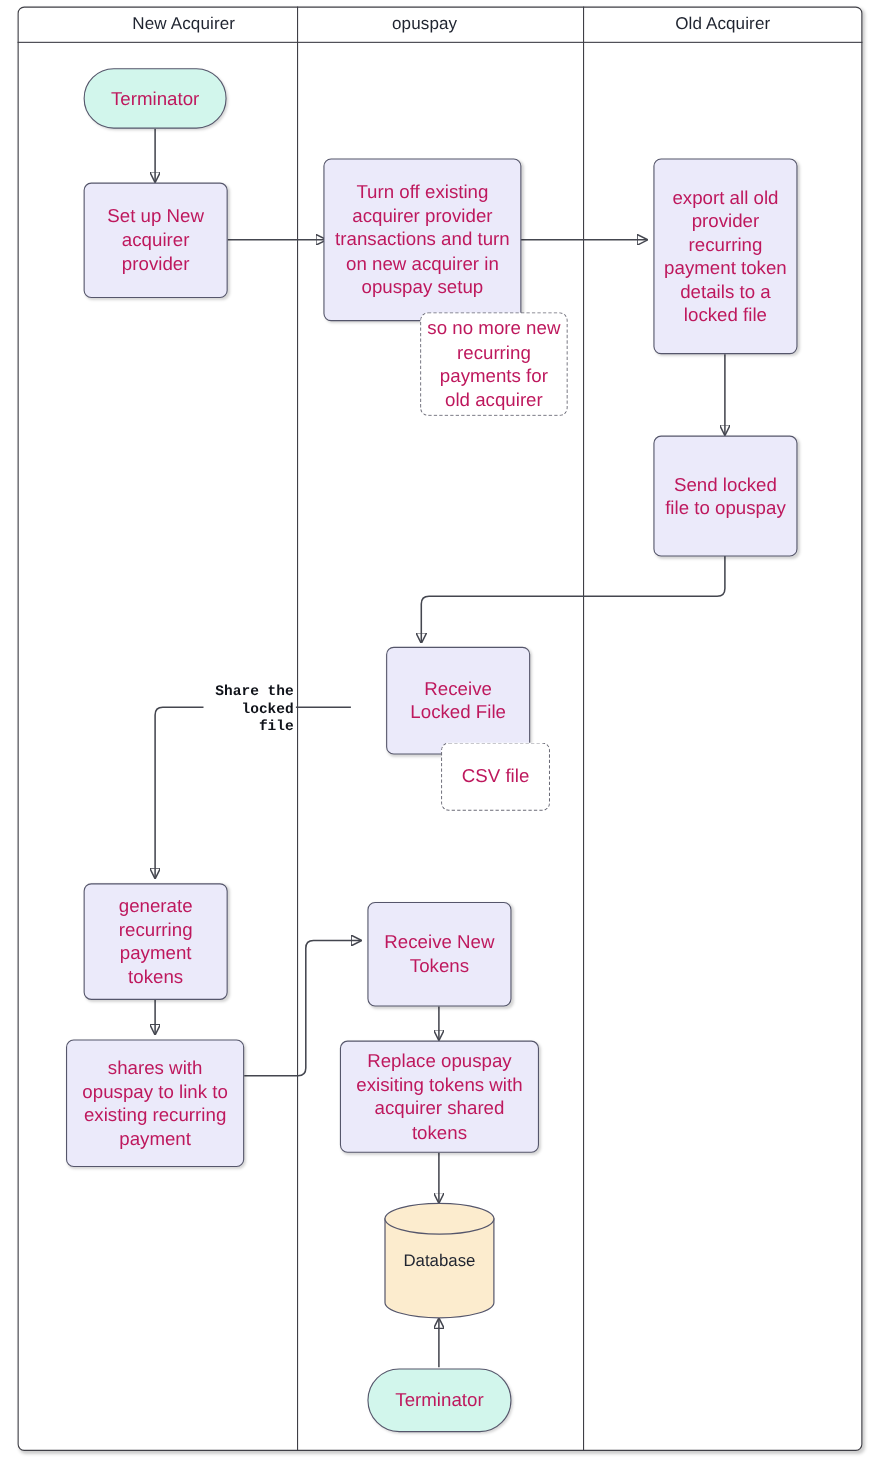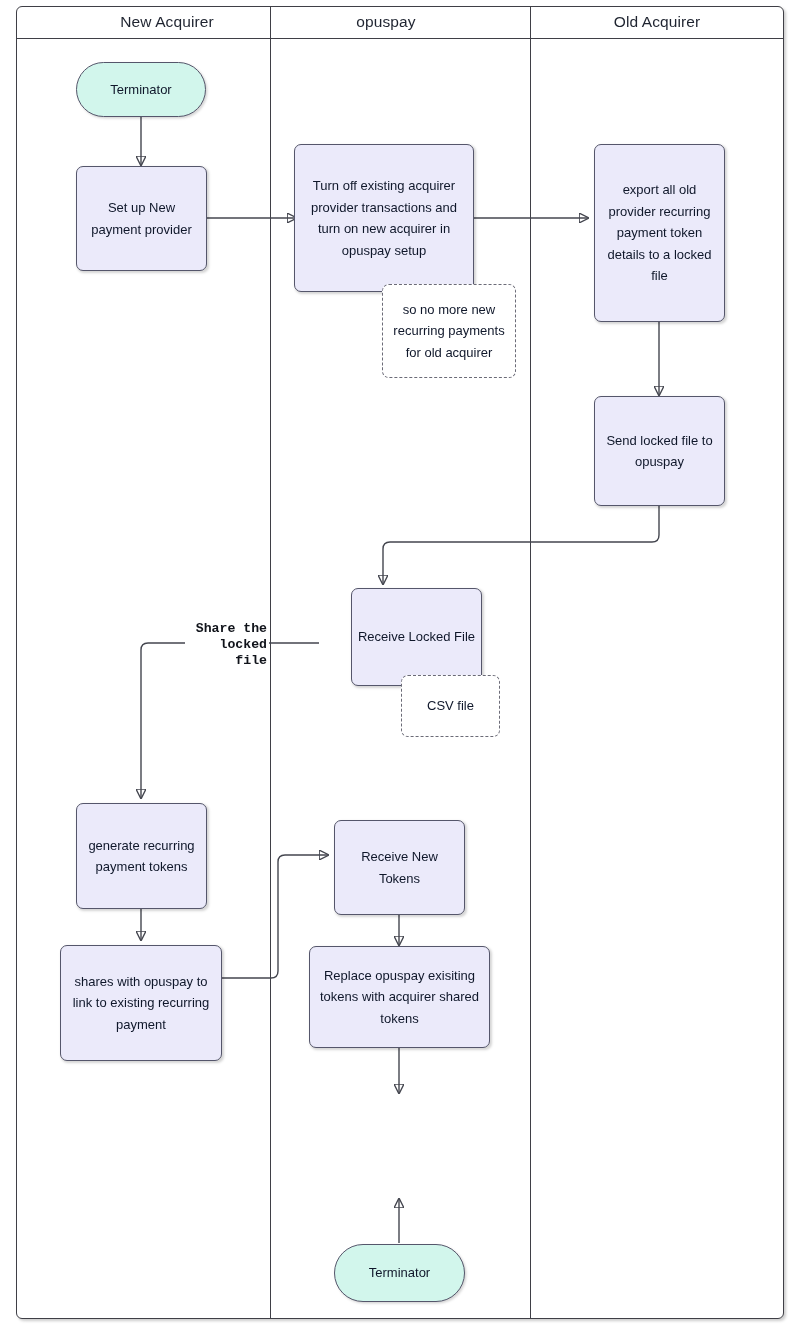--- a/index.html
+++ b/index.html
@@ -59,23 +59,23 @@
   }
 
   
   .node {
     position: absolute;
     box-sizing: border-box;
     display: flex;
     align-items: center;
     justify-content: center;
     text-align: center;
-    font-size: 13px;
+    font-size: 17px;
     line-height: 21.5px;
-    color: #0f172a;
+    color: #be185d;
     padding: 12px 5px;
   }
   .node-process {
     background: #ebeafa;
     border: 1.1px solid #55566b;
     border-radius: 7px;
     box-shadow: 1.5px 1.5px 2.5px rgba(0,0,0,0.17);
   }
   .node-terminator {
     background: #d2f6ec;
@@ -169,38 +169,45 @@
 
     <path d="M 399 915 L 399 945" marker-end="url(#arrow)"></path>
 
     <path d="M 399 1048 L 399 1093" marker-end="url(#arrow)"></path>
 
     <path d="M 399 1243 L 399 1199" marker-end="url(#arrow)"></path>
   </svg>
 
   <div class="node node-terminator" style="left:76px; top:62px; width:130px; height:55px;">Terminator</div>
 
-  <div class="node node-process" style="left:76px; top:166px; width:131px; height:105px;">Set up New payment provider</div>
+  <div class="node node-process" style="left:76px; top:166px; width:131px; height:105px;">Set up New acquirer provider</div>
 
   <div class="node node-process" style="left:294px; top:144px; width:180px; height:148px;">Turn off existing acquirer provider transactions and turn on new acquirer in opuspay setup</div>
 
   <div class="node node-process" style="left:594px; top:144px; width:131px; height:178px;">export all  old provider recurring payment token details to a locked file</div>
 
   <div class="node node-process" style="left:594px; top:396px; width:131px; height:110px;">Send locked file to opuspay</div>
 
   <div class="node node-process" style="left:319px; top:588px; width:131px; height:98px;margin-left:32px;">Receive Locked File</div>
 
   <div class="node node-process" style="left:76px; top:803px; width:131px; height:106px;">generate recurring payment tokens</div>
 
   <div class="node node-process" style="left:60px; top:945px; width:162px; height:116px;">shares with opuspay to link to existing recurring payment</div>
 
   <div class="node node-process" style="left:334px; top:820px; width:131px; height:95px;">Receive New Tokens</div>
 
   <div class="node node-process" style="left:309px; top:946px; width:181px; height:102px;">Replace opuspay exisiting tokens with acquirer shared tokens</div>
 
+  <div class="db-wrap" style="left:349px; top:1093px; width:101px; height:106px;">
+    <svg width="101" height="106" viewBox="0 0 101 106">
+      <path d="M 1 15 L 1 91 A 49.5 14 0 0 0 100 91 L 100 15 Z" fill="#fcecce" stroke="#55566b" stroke-width="1.1"></path>
+      <ellipse cx="50.5" cy="15" rx="49.5" ry="14" fill="#fcecce" stroke="#55566b" stroke-width="1.1"></ellipse>
+    </svg>
+    <div class="db-label" style="top:45px;">Database</div>
+  </div>
 
   <div class="node node-terminator" style="left:334px; top:1244px; width:131px; height:58px;">Terminator</div>
 
   <div class="node node-note" style="left:382px; top:284px; width:134px; height:94px;">so no more new recurring payments for old acquirer</div>
 
 
   <div class="node node-note" style="left:401px; top:675px; width:99px; height:62px;">CSV file</div>
 
   <div class="edge-label" style="left:185px; top:621px; width:80px;">Share the
 locked file</div>

